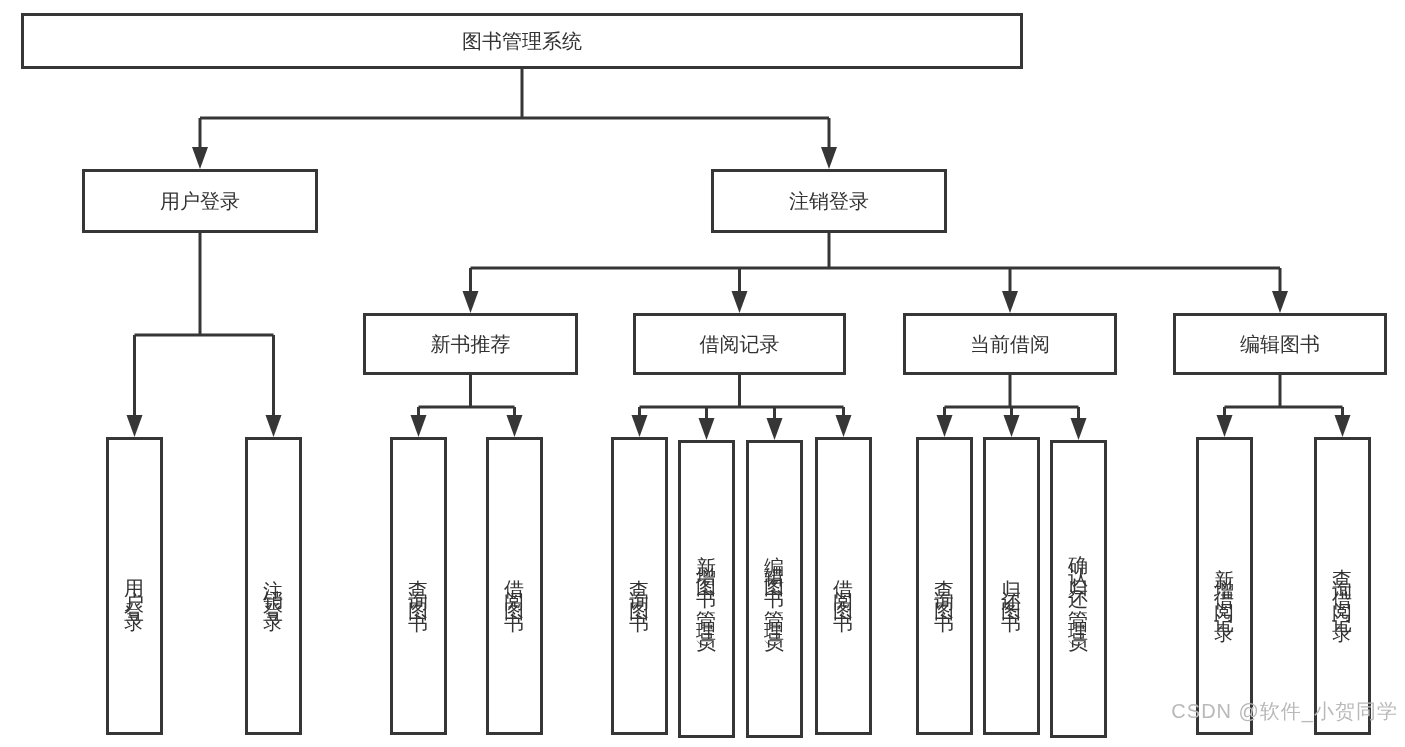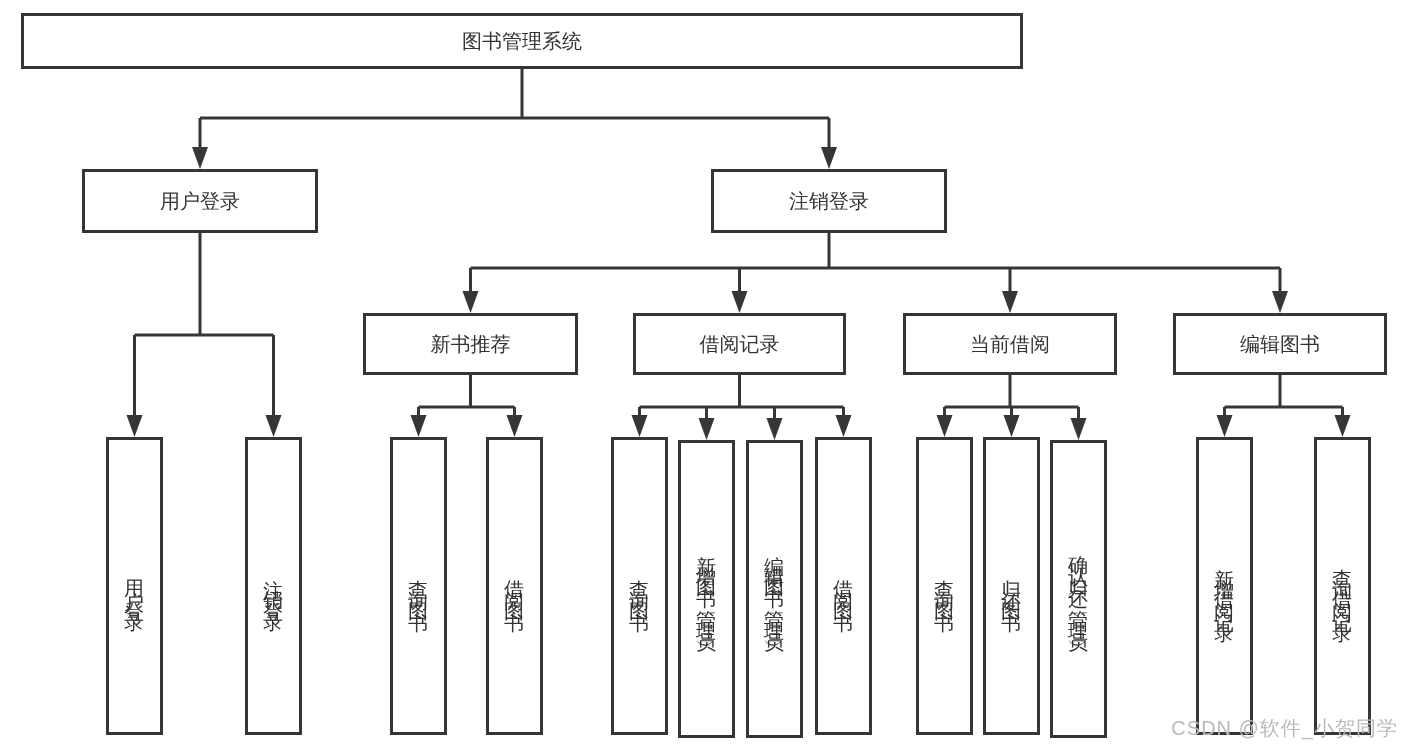--- a/index.html
+++ b/index.html
@@ -14,21 +14,21 @@
     display:flex;align-items:center;justify-content:center;
   }
   .node .label{
     font-size:20px;color:var(--text,#333333);white-space:nowrap;line-height:1.3;
   }
   .node.v .label{
     writing-mode:vertical-rl;text-orientation:mixed;
     letter-spacing:11px;line-height:1;white-space:nowrap;
   }
   .watermark{
-    position:absolute;right:7px;bottom:5px;font-size:20px;
+    position:absolute;right:7px;bottom:22px;font-size:20px;
     color:var(--wm,#b9b9b9);letter-spacing:1px;z-index:5;
   }
 </style>
 </head>
 <body>
 
 <div class="canvas" style="--line: #363636; --text: #333333; --bg: #ffffff; --wm: #b9b9b9;">
   <svg class="connector-svg" id="connectors" viewBox="0 0 1405 747" xmlns="http://www.w3.org/2000/svg">
       <line x1="522" y1="69" x2="522" y2="118" stroke="#363636" stroke-width="3"></line>
       <line x1="200" y1="118" x2="829" y2="118" stroke="#363636" stroke-width="3"></line>

